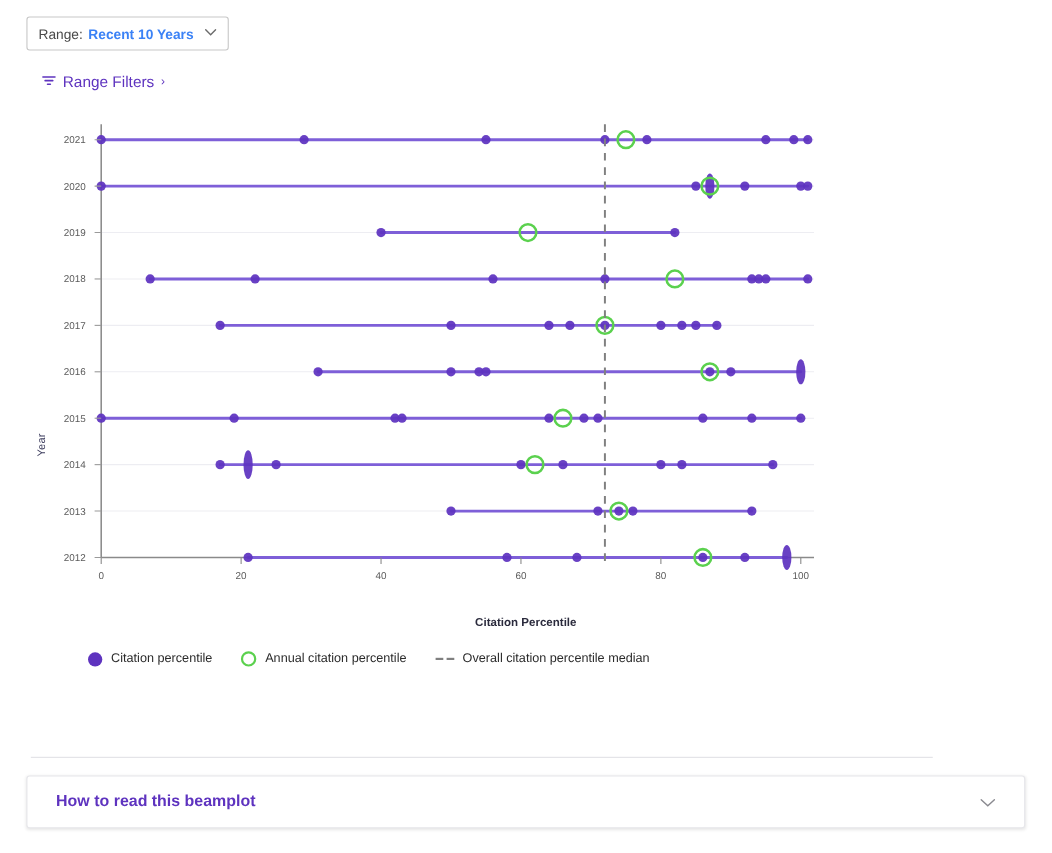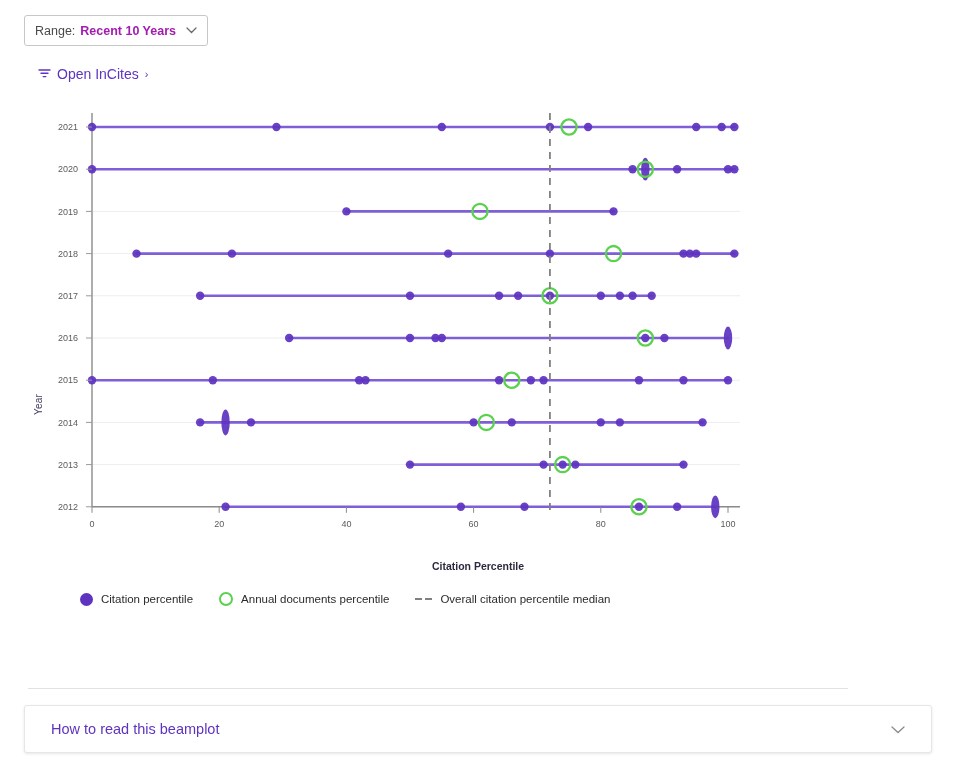--- a/index.html
+++ b/index.html
@@ -17,21 +17,21 @@
     position: absolute; left: 24px; top: 15px;
     width: 184px; height: 31px;
     border: 1px solid #c7c7c7; border-radius: 3px;
     background: #fff;
     display: flex; align-items: center;
     padding: 0 10px;
     font-size: 12.5px;
     cursor: pointer;
   }
   .range-select .rs-label { color: #4a4a4a; }
-  .range-select .rs-value { color: #a21caf; font-weight: bold; margin-left: 5px; }
+  .range-select .rs-value { color: #3b82f6; font-weight: bold; margin-left: 5px; }
   .range-select .rs-caret { margin-left: auto; color: #6b6b6b; font-size: 11px; line-height: 1; }
 
   
   .open-filters {
     position: absolute; left: 38px; top: 66px;
     display: flex; align-items: center; gap: 6px;
     color: #5e33bf; font-size: 14px; cursor: pointer;
   }
   .open-filters .of-text { font-weight: 500; }
   .of-arrow { font-size: 11px; }
@@ -75,21 +75,21 @@
 
   
   .accordion {
     position: absolute; left: 24px; top: 705px;
     width: 908px; height: 48px;
     background: #fff; border: 1px solid #e6e6ea; border-radius: 3px;
     box-shadow: 0 1px 3px rgba(0,0,0,.10);
     display: flex; align-items: center; padding: 0 26px;
     cursor: pointer;
   }
-  .accordion .acc-title { color: #5e33bf; font-size: 14.5px; font-weight: normal; }
+  .accordion .acc-title { color: #5e33bf; font-size: 14.5px; font-weight: bold; }
   .accordion .acc-caret { margin-left: auto; color: #8a8a90; font-size: 13px; }
 </style>
 </head>
 <body>
 
 <div id="app">
 
   <div class="range-select">
     <span class="rs-label">Range:</span>
     <span class="rs-value">Recent 10 Years</span>
@@ -101,21 +101,21 @@
   </div>
 
   <div class="open-filters">
     <span>
       <svg width="13" height="11" viewBox="0 0 13 11">
         <line x1="1" y1="2" x2="12" y2="2" stroke="#5e33bf" stroke-width="1.4" stroke-linecap="round"></line>
         <line x1="3" y1="5.3" x2="10" y2="5.3" stroke="#5e33bf" stroke-width="1.4" stroke-linecap="round"></line>
         <line x1="5.2" y1="8.6" x2="7.8" y2="8.6" stroke="#5e33bf" stroke-width="1.4" stroke-linecap="round"></line>
       </svg>
     </span>
-    <span class="of-text">Open InCites</span>
+    <span class="of-text">Range Filters</span>
     <span class="of-arrow">›</span>
   </div>
 
   <div class="chart-wrap">
     <div class="y-axis-title">Year</div>
     <svg class="beam" width="956" height="450">
       <g id="gridlines">
           <line x1="92" y1="22" x2="740" y2="22" stroke="#ededf2" stroke-width="1"></line>
           <line x1="92" y1="64.2" x2="740" y2="64.2" stroke="#ededf2" stroke-width="1"></line>
           <line x1="92" y1="106.4" x2="740" y2="106.4" stroke="#ededf2" stroke-width="1"></line>
@@ -285,21 +285,21 @@
     <div class="x-axis-title">Citation Percentile</div>
   </div>
 
   <div class="legend">
     <div class="legend-item">
       <span class="lg-dot"></span>
       <span>Citation percentile</span>
     </div>
     <div class="legend-item">
       <span class="lg-ring"></span>
-      <span>Annual documents percentile</span>
+      <span>Annual citation percentile</span>
     </div>
     <div class="legend-item">
       <span class="lg-dash">
           <i></i>
           <i></i>
         </span>
       <span>Overall citation percentile median</span>
     </div>
   </div>
 

